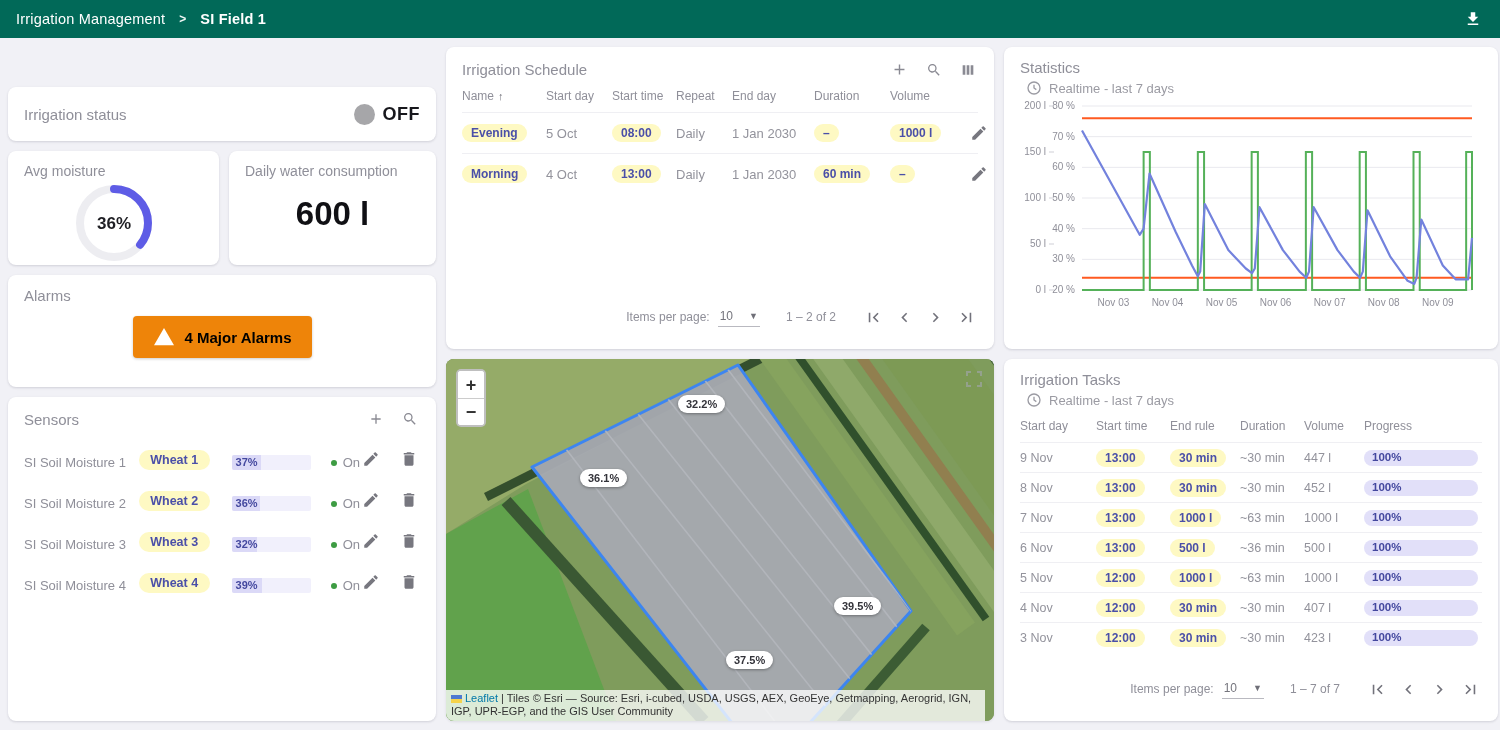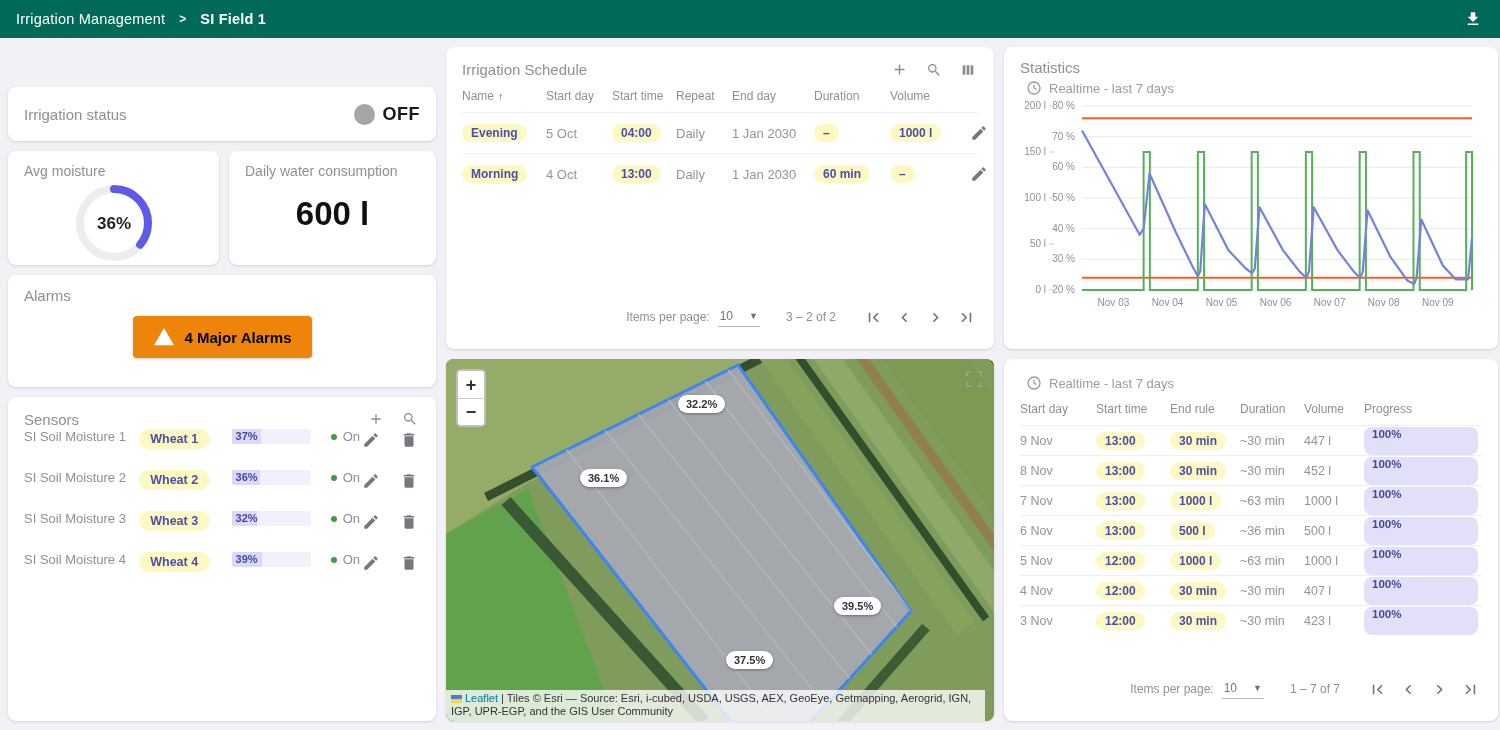--- a/index.html
+++ b/index.html
@@ -47,21 +47,21 @@
   .alarm-center { display:flex; justify-content:center; margin-top:12px; }
   .alarm-btn {
     background:#ee8409; color:#000000; font-weight:bold; font-size:15px;
     border:none; border-radius:4px; padding:11px 20px; display:flex; gap:10px; align-items:center;
     cursor:pointer; box-shadow:0 1px 3px rgba(0,0,0,.2); font-family:inherit;
   }
   
   .sensors-card { flex:1; display:flex; flex-direction:column; }
   .card-head { display:flex; align-items:center; }
   .card-head .tools { margin-left:auto; display:flex; gap:14px; align-items:center; }
-  .sensor-row { display:flex; align-items:flex-start; height:41px; }
+  .sensor-row { display:flex; align-items:flex-end; height:41px; }
   .sensor-name { width:122px; font-size:13px; color:#8f8f99; }
   .chip {
     background:#fef9c3; color:#4a4fa8; font-weight:bold; font-size:12.5px;
     border-radius:12px; padding:3px 10px; white-space:nowrap; display:inline-block;
   }
   .sensor-chip { width:74px; text-align:center; margin-right:22px; }
   .mini-bar { position:relative; width:84px; height:15px; background:#f1f0fc; border-radius:2px; overflow:hidden; margin-right:20px; }
   .mini-bar .fill { position:absolute; left:0; top:0; bottom:0; background:#dbd9f7; }
   .mini-bar .txt { position:absolute; left:4px; top:1px; font-size:11px; font-weight:bold; color:#44489f; }
   .sensor-status { display:flex; align-items:center; gap:6px; font-size:13px; color:#8f8f99; }
@@ -69,21 +69,21 @@
   .row-actions { margin-left:auto; display:flex; gap:16px; align-items:center; }
   
   .tbl-header, .tbl-row { display:grid; align-items:center; }
   .tbl-header { color:#8f8f99; font-size:12px; height:32px; }
   .tbl-row { border-top:1px solid #efeff3; font-size:13px; color:#93939c; }
   .sched-grid { grid-template-columns:84px 66px 64px 56px 82px 76px 78px 1fr; }
   .sched-row { height:41px; }
   .tasks-grid { grid-template-columns:76px 74px 70px 64px 60px 1fr; }
   .tasks-row { height:30px; font-size:12.5px; }
   .chip-sm { font-size:12px; padding:2px 9px; }
-  .prog-bar { position:relative; height:28px; background:#e2e0f9; border-radius:8px; margin-right:4px; }
+  .prog-bar { position:relative; height:16px; background:#e2e0f9; border-radius:8px; margin-right:4px; }
   .prog-bar .txt { position:absolute; left:8px; top:1px; font-size:11.5px; font-weight:bold; color:#44489f; }
   
   .sched-card { height:302px; display:flex; flex-direction:column; }
   .sort-arrow { font-size:11px; color:#6f6f78; margin-left:4px; }
   
   .pager { margin-top:auto; display:flex; align-items:center; justify-content:flex-end; gap:26px; height:40px; color:#8f8f99; font-size:12px; }
   .ipp { display:flex; align-items:center; gap:8px; }
   .ipp-select { border-bottom:1px solid #b9b9c0; padding:1px 2px 3px 2px; display:flex; align-items:center; gap:16px; cursor:pointer; color:#75757d;}
   .caret { font-size:9px; color:#6f6f78; }
   .pager-nav { display:flex; gap:8px; align-items:center; }
@@ -324,21 +324,21 @@
         <span>Repeat</span>
         <span>End day</span>
         <span>Duration</span>
         <span>Volume</span>
         <span></span>
       </div>
       <div id="schedule-rows">
           <div class="tbl-row sched-grid sched-row">
             <span><span class="chip chip-sm">Evening</span></span>
             <span>5 Oct</span>
-            <span><span class="chip chip-sm">04:00</span></span>
+            <span><span class="chip chip-sm">08:00</span></span>
             <span>Daily</span>
             <span>1 Jan 2030</span>
             <span><span class="chip chip-sm">–</span></span>
             <span><span class="chip chip-sm">1000 l</span></span>
             <span class="row-actions">
               <button class="icon-btn">
                 <svg class="inline" width="18" height="18" viewBox="0 0 24 24">
                   <path fill="#77777f" d="M3 17.2V21h3.8L17.8 10 14 6.2 3 17.2zM20.7 7.1c.4-.4.4-1 0-1.4l-2.4-2.4c-.4-.4-1-.4-1.4 0l-1.8 1.8 3.8 3.8 1.8-1.8z"></path>
                 </svg>
               </button>
@@ -372,21 +372,21 @@
           </div>
         </div>
       <div class="pager">
         <span class="ipp">
           <span>Items per page:</span>
           <span class="ipp-select">
             <span>10</span>
             <span class="caret">▼</span>
           </span>
         </span>
-        <span>3 – 2 of 2</span>
+        <span>1 – 2 of 2</span>
         <span class="pager-nav">
           <button class="icon-btn">
               <svg class="inline" width="19" height="19" viewBox="0 0 24 24">
                 <path fill="#72727b" d="M18.41 16.59 13.82 12l4.59-4.59L17 6l-6 6 6 6zM6 6h2v12H6z"></path>
               </svg>
             </button>
           <button class="icon-btn">
               <svg class="inline" width="19" height="19" viewBox="0 0 24 24">
                 <path fill="#72727b" d="M15.41 7.41 14 6l-6 6 6 6 1.41-1.41L10.83 12z"></path>
               </svg>
@@ -497,20 +497,21 @@
             <text x="147.488" y="208" text-anchor="middle" font-size="10" fill="#8f8f99">Nov 04</text>
             <text x="201.542" y="208" text-anchor="middle" font-size="10" fill="#8f8f99">Nov 05</text>
             <text x="255.596" y="208" text-anchor="middle" font-size="10" fill="#8f8f99">Nov 06</text>
             <text x="309.65" y="208" text-anchor="middle" font-size="10" fill="#8f8f99">Nov 07</text>
             <text x="363.704" y="208" text-anchor="middle" font-size="10" fill="#8f8f99">Nov 08</text>
             <text x="417.758" y="208" text-anchor="middle" font-size="10" fill="#8f8f99">Nov 09</text>
           </svg></div>
     </div>
 
     <div class="card tasks-card">
+      <div class="card-title">Irrigation Tasks</div>
       <div class="subtitle-row">
         <svg class="inline" width="16" height="16" viewBox="0 0 24 24" fill="none" stroke="#9b9ba3" stroke-width="2">
             <circle cx="12" cy="12" r="9"></circle>
             <path d="M12 7v5l3.5 2.5"></path>
           </svg>
         <span>Realtime - last 7 days</span>
       </div>
       <div class="tbl-header tasks-grid">
         <span>Start day</span>
         <span>Start time</span>

